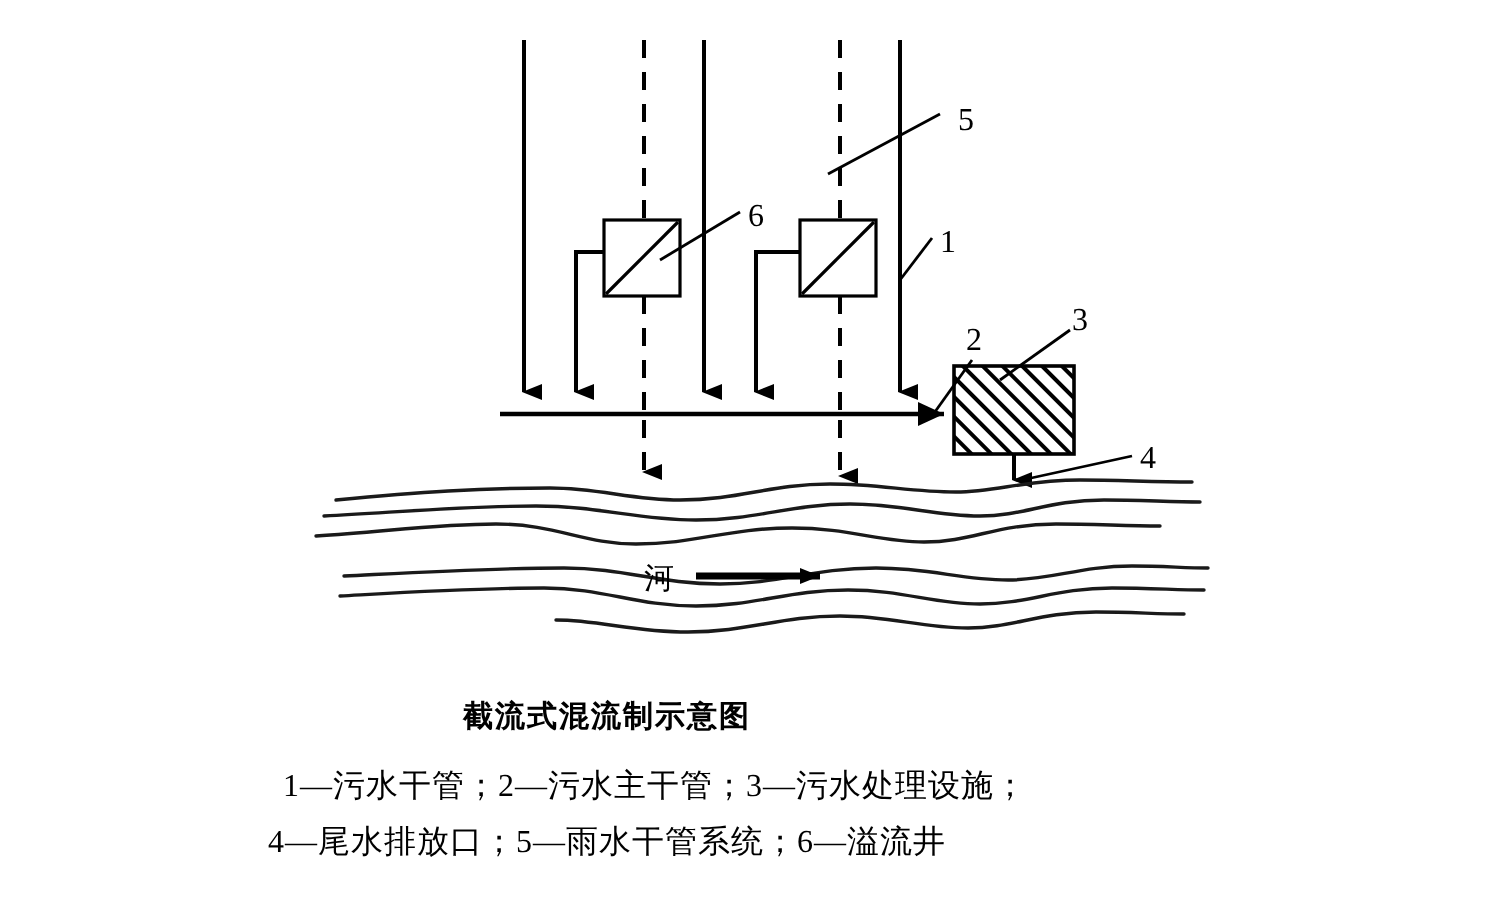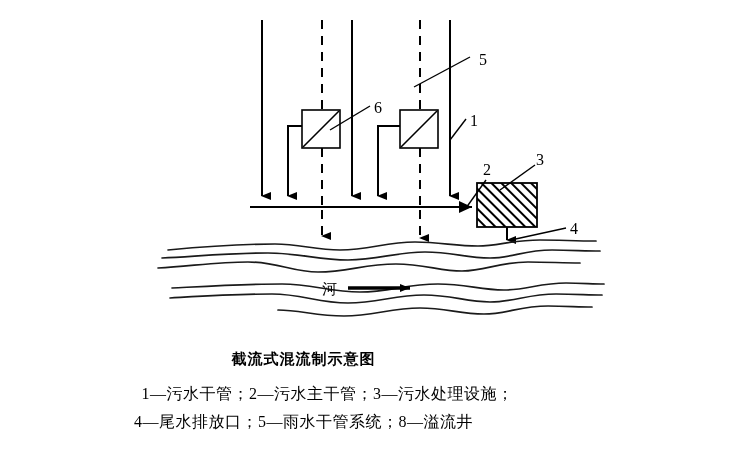--- a/index.html
+++ b/index.html
@@ -168,16 +168,16 @@
       <text class="num-label" x="536" y="165">3</text>
 
       <line x1="511" y1="240" x2="566" y2="228" stroke="#000" stroke-width="1.4"></line>
       <text class="num-label" x="570" y="234">4</text>
     </g>
   </svg>
 
   <div class="caption-block">
     <p class="fig-title">截流式混流制示意图</p>
     <p class="legend-line first">1—污水干管；2—污水主干管；3—污水处理设施；</p>
-    <p class="legend-line">4—尾水排放口；5—雨水干管系统；8—溢流井</p>
+    <p class="legend-line">4—尾水排放口；5—雨水干管系统；6—溢流井</p>
   </div>
 
 </div>
 
 </body></html>

